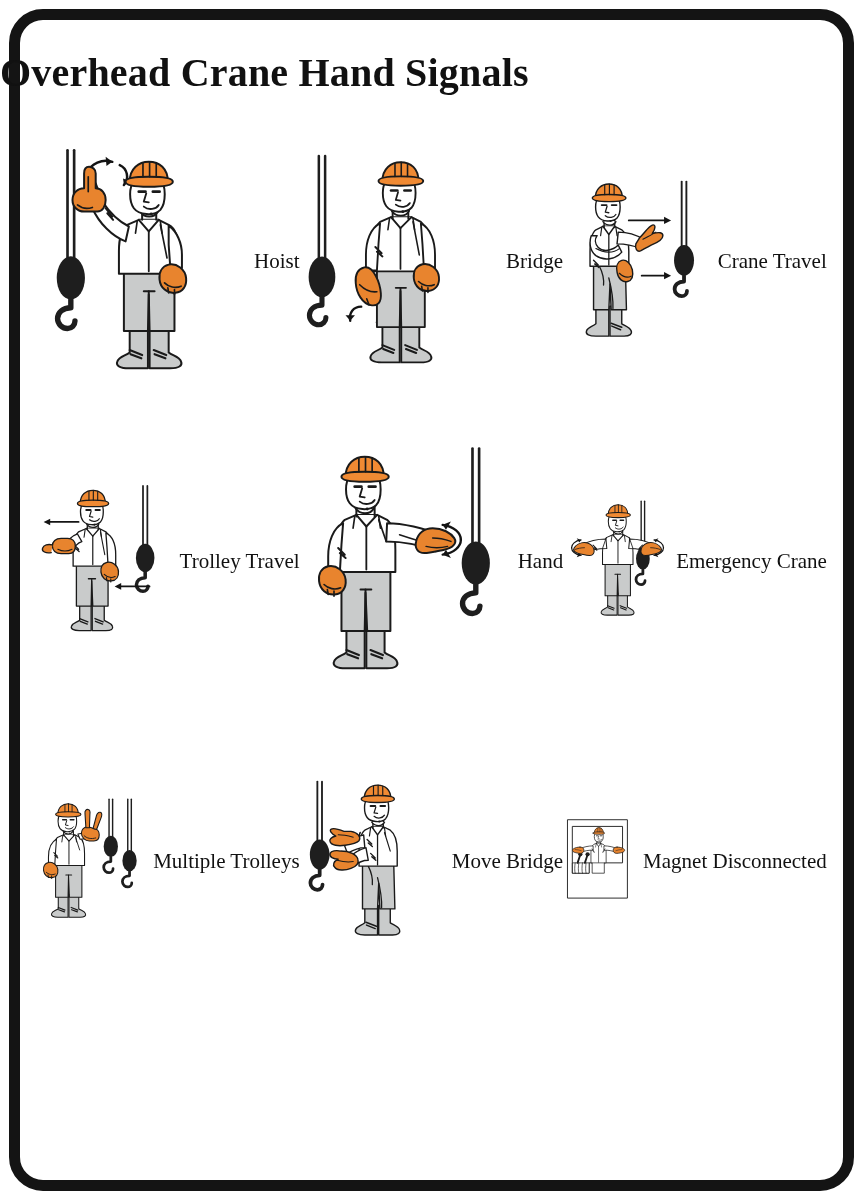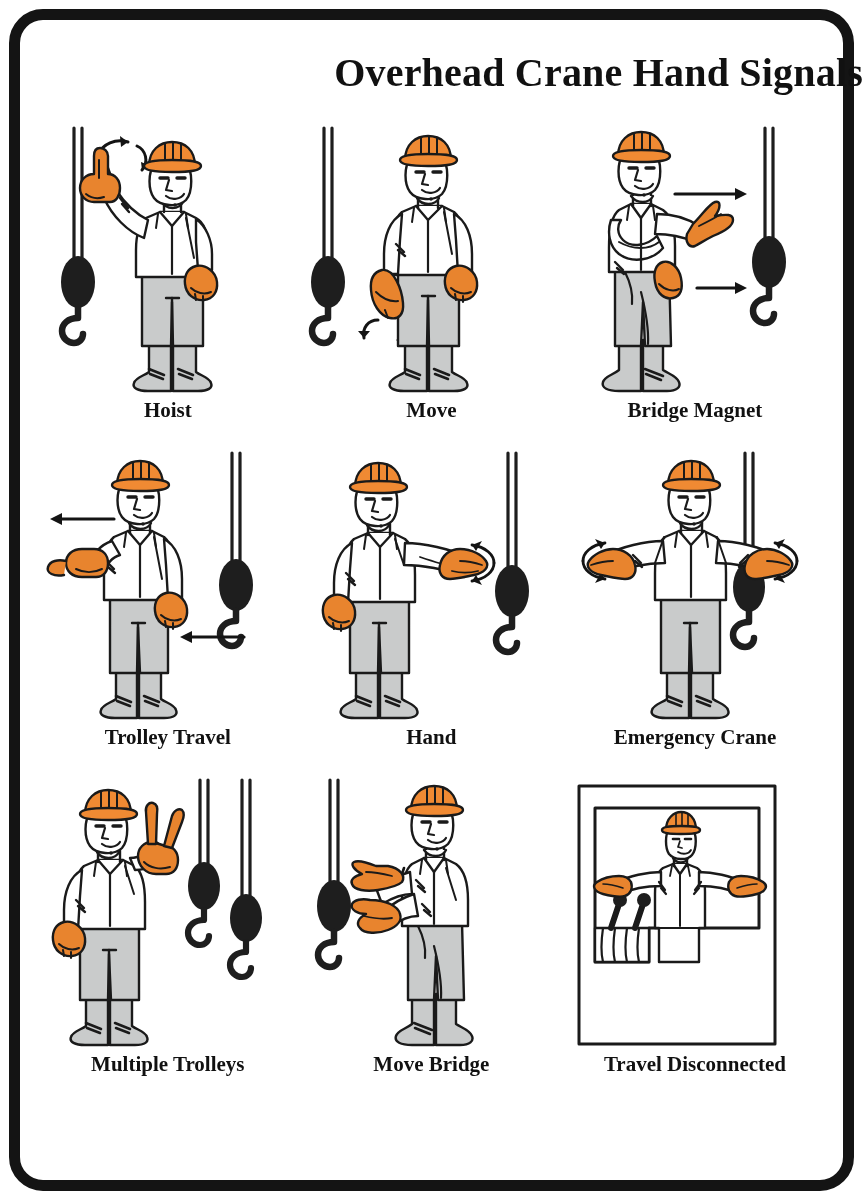--- a/index.html
+++ b/index.html
@@ -18,44 +18,43 @@
     width:845px;height:1182px;
     box-sizing:border-box;
     border:11px solid #141414;
     border-radius:34px;
     background:#ffffff;
   }
 
   .title{
     position:absolute;
     left:0;top:49px;width:863px;
-    text-align:right;
+    text-align:left;
     font-family:"Liberation Serif",serif;
     font-weight:700;
     font-size:40px;
     letter-spacing:0.2px;
     color:#111111;
     white-space:nowrap;
   }
 
   .grid{
     position:absolute;
     left:36px;top:122px;
     width:791px;
   }
   .row{
     display:flex;
     width:791px;
   }
   .cell{
     width:263.6px;
     display:flex;
-    flex-direction:column;
+    flex-direction:row;
     align-items:center;
-    font-weight:bold;
   }
   .art{
     width:263px;
     display:block;
   }
   .caption{
     font-family:"Liberation Serif",serif;
     font-size:21px;
     color:#111111;
     text-align:center;
@@ -240,21 +239,21 @@
             </g>
 
             <g fill="#E8842E">
               <path d="M156 144 C148 146 144 153 145 162 C146 172 154 179 164 178 C173 177 178 170 177 160
                        C176 150 166 142 156 144 Z"></path>
               <path d="M151 166 C156 171 164 173 171 170" stroke="#1A1A1A" stroke-width="2" fill="none"></path>
               <path d="M155 172 L156 178 M163 174 L163 180" stroke="#1A1A1A" stroke-width="2"></path>
             </g>
           </g>
         </svg>
-        <div class="caption">Move</div>
+        <div class="caption">Bridge</div>
       </div>
 
       <div class="cell">
         <svg class="art" viewBox="0 0 263 272">
           <g fill="none" stroke="#1A1A1A" stroke-width="2.4" stroke-linecap="round" stroke-linejoin="round">
             <g>
               <line x1="202" y1="6" x2="202" y2="118" stroke="#1E1E1E" stroke-width="3.2"></line>
               <line x1="210" y1="6" x2="210" y2="118" stroke="#1E1E1E" stroke-width="3.2"></line>
               <ellipse cx="206" cy="140" rx="17" ry="26" fill="#1E1E1E" stroke="none"></ellipse>
               <path d="M206 166 L206 176 M206 176 C196 176 190 182 190 189 C190 196 196 201 202 201 C207 201 211 197 211 192" stroke="#1E1E1E" stroke-width="6.5" fill="none"></path>
@@ -315,21 +314,21 @@
               <path d="M136 104 C144 100 152 96 158 92" stroke="#1A1A1A" stroke-width="1.8" fill="none"></path>
             </g>
 
             <g fill="#E8842E">
               <path d="M100 140 C93 142 90 150 92 160 C94 172 102 178 110 176 C118 174 120 166 118 156
                        C116 146 108 138 100 140 Z"></path>
               <path d="M96 162 C102 168 110 170 116 167" stroke="#1A1A1A" stroke-width="2" fill="none"></path>
             </g>
           </g>
         </svg>
-        <div class="caption">Bridge Magnet</div>
+        <div class="caption">Crane Travel</div>
       </div>
     </div>
 
     <div class="row row2">
 
       <div class="cell">
         <svg class="art" viewBox="0 0 263 272">
           <g fill="none" stroke="#1A1A1A" stroke-width="2.4" stroke-linecap="round" stroke-linejoin="round">
             <g>
               <line x1="196" y1="4" x2="196" y2="112" stroke="#1E1E1E" stroke-width="3.2"></line>
@@ -766,18 +765,18 @@
               </g>
 
               <g fill="#E8842E">
                 <path d="M178 100 C186 100 194 102 200 106 C206 110 202 116 194 118 C186 120 178 122 172 120
                          C166 118 164 112 166 106 C168 102 172 100 178 100 Z"></path>
                 <path d="M194 108 C188 108 180 110 174 112" stroke="#1A1A1A" stroke-width="1.6" fill="none"></path>
               </g>
             </g>
           </g>
         </svg>
-        <div class="caption">Travel Disconnected</div>
+        <div class="caption">Magnet Disconnected</div>
       </div>
     </div>
 
   </div>
 </div>
 
 </body></html>

